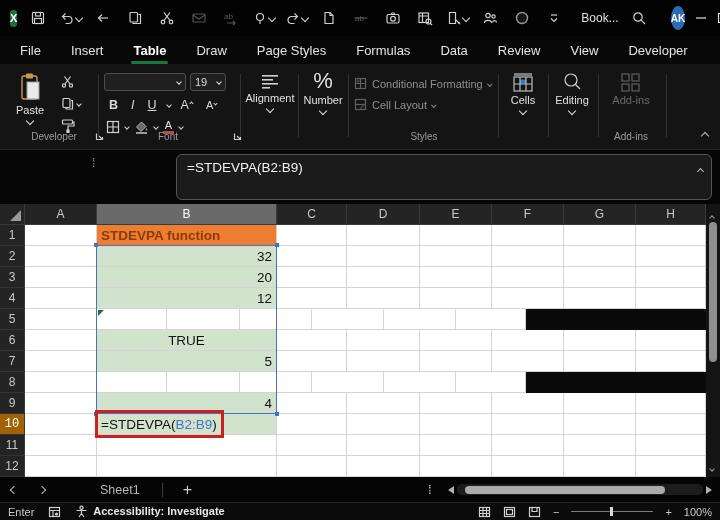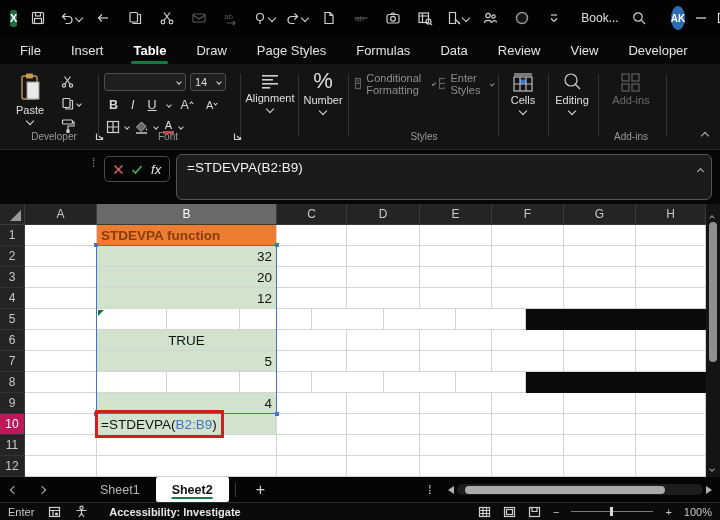--- a/index.html
+++ b/index.html
@@ -54,21 +54,21 @@
 
   
   .sheet { position:absolute; left:0; top:204px; width:720px; height:273px; background:#0a0a0a; }
   .hdr-row { display:flex; height:21px; }
   .corner { width:25px; height:21px; background:#242424; border-right:1px solid #3a3a3a; border-bottom:1px solid #3a3a3a; position:relative; }
   .corner::after { content:""; position:absolute; right:3px; bottom:3px; border-bottom:11px solid #9a9a9a; border-left:11px solid transparent; }
   .colhdr { height:21px; background:#242424; border-right:1px solid #3a3a3a; border-bottom:1px solid #3a3a3a; color:#c9c9c9; font-size:12px; display:flex; align-items:center; justify-content:center; }
   .colhdr.sel { background:#6a6a6a; color:#fff; }
   .grow { display:flex; height:21px; }
   .rowhdr { width:25px; background:#242424; border-right:1px solid #3a3a3a; border-bottom:1px solid #333; color:#c9c9c9; font-size:12px; display:flex; align-items:center; justify-content:center; }
-  .rowhdr.sel { background:#be185d; color:#fff; }
+  .rowhdr.sel { background:#a16207; color:#fff;font-family:Liberation Mono, monospace; }
   .cell { background:#fff; border-right:1px solid #d4d4d4; border-bottom:1px solid #d4d4d4; color:#111; font-size:13.5px; display:flex; align-items:center; padding:0 4px; overflow:hidden; white-space:nowrap; }
   .c-green { background:var(--cell_green,#D2E3CD); }
   .c-title { background:var(--header_orange,#ED7D31); color:var(--title_text,#8A3C0C); font-weight:bold; }
   .a-right { justify-content:flex-end; }
   .a-center { justify-content:center; }
   .ref-blue { color:var(--ref_blue,#4472C4);text-align:center; }
 
   .range-box { position:absolute; left:96px; top:41px; width:181px; height:169px; border:1.6px solid var(--ref_blue,#4472C4); pointer-events:none; }
   .handle { position:absolute; width:4px; height:4px; background:var(--ref_blue,#4472C4); }
   .annot-red { position:absolute; left:95px; top:206px; width:129px; height:28px; border:3px solid var(--annotation_red,#CC1F1F); pointer-events:none; }
@@ -295,21 +295,21 @@
       </span>
   </div>
   <div class="rdivider" style="left:98px;"></div>
 
   <div class="rgroup" style="left:102px; width:132px;">
     <div class="combo" style="position:absolute; left:2px; top:3px; width:82px;">
         <span></span>
         <span class="chv" style="width:4px;height:4px"></span>
       </div>
     <div class="combo" style="position:absolute; left:88px; top:3px; width:36px;">
-        <span>14</span>
+        <span>19</span>
         <span class="chv" style="width:4px;height:4px"></span>
       </div>
     <div class="smallrow" style="position:absolute; left:4px; top:28px; gap:7px;">
       <b class="fbtn">B</b>
       <i class="fbtn">I</i>
       <span class="fbtn" style="text-decoration:underline">U</span>
       <span class="chv" style="width:4px;height:4px"></span>
       <span class="fbtn">A<span class="chv up" style="width:3px;height:3px;margin-left:1px;margin-bottom:4px"></span></span>
       <span class="fbtn" style="font-size:11px">A<span class="chv" style="width:3px;height:3px;margin-left:1px;margin-bottom:3px"></span></span>
     </div>
@@ -364,37 +364,37 @@
   <div class="rgroup" style="left:300px; width:46px;">
     <div class="bigbtn" style="position:absolute; left:0; right:0; top:0px;">
       <span style="font-size:22px; color:#e0e0e0; line-height:22px;">%</span>
       <span>Number</span>
       <span class="chv"></span>
     </div>
   </div>
   <div class="rdivider" style="left:348px;"></div>
 
   <div class="rgroup" style="left:354px; width:140px;">
-    <div style="position:absolute; left:0; top:4px; display:flex; flex-direction:row; gap:2px;">
+    <div style="position:absolute; left:0; top:4px; display:flex; flex-direction:column; gap:2px;">
       <div class="styles-item">
         <svg width="13" height="13" class="ic dim">
             <rect x="1.5" y="1.5" width="10" height="10"></rect>
             <path d="M1.5 6.5 h10 M6.5 1.5 v10"></path>
             <rect x="2.5" y="2.5" width="3" height="3" fill="#7a7aa0" stroke="none"></rect>
           </svg>
         <span>Conditional Formatting</span>
         <span class="chv" style="width:3.5px;height:3.5px"></span>
       </div>
       <div class="styles-item">
         <svg width="13" height="13" class="ic dim">
             <rect x="1.5" y="1.5" width="10" height="10"></rect>
             <path d="M1.5 6.5 h10"></path>
             <path d="M5 12 l6-6" stroke="#9a9a9a"></path>
           </svg>
-        <span>Enter Styles</span>
+        <span>Cell Layout</span>
         <span class="chv" style="width:3.5px;height:3.5px"></span>
       </div>
     </div>
     <div class="glabel">Styles</div>
   </div>
   <div class="rdivider" style="left:498px;"></div>
 
   <div class="rgroup" style="left:502px; width:42px;">
     <div class="bigbtn" style="position:absolute; left:0; right:0; top:2px;">
       <svg width="24" height="20">
@@ -433,33 +433,20 @@
     </div>
     <div class="glabel">Add-ins</div>
   </div>
   <div class="rdivider" style="left:666px;"></div>
 
   <span style="position:absolute; right:12px; bottom:6px; color:#bbb;"><span class="chv up"></span></span>
 </div>
 
 <div class="formularow">
   <div class="fdots">⁞</div>
-  <div class="fxgroup">
-    <span class="fx-x">
-        <svg width="11" height="11">
-          <path d="M1.5 1.5 L9.5 9.5 M9.5 1.5 L1.5 9.5" stroke="#e05c5c" stroke-width="1.6"></path>
-        </svg>
-      </span>
-    <span class="fx-ok">
-        <svg width="12" height="11">
-          <path d="M1.5 6 L4.5 9 L10.5 2" stroke="#4caf50" stroke-width="1.6" fill="none"></path>
-        </svg>
-      </span>
-    <span class="fx-fx">fx</span>
-  </div>
   <div class="formulabox">
     <span>=STDEVPA(B2:B9)</span>
     <span class="fbexpand"><span class="chv up" style="width:5px;height:5px"></span></span>
   </div>
 </div>
 
 <div class="sheet">
   <div id="grid">
       <div class="hdr-row">
         <div class="corner"></div>
@@ -626,21 +613,20 @@
 
 <div class="sheetbar">
   <span class="navarr">
       <span class="chv left"></span>
     </span>
   <span class="navarr">
       <span class="chv right"></span>
     </span>
   <span style="width:28px"></span>
   <span class="stab">Sheet1</span>
-  <span class="stab active">Sheet2</span>
   <span class="tabsep"></span>
   <span class="addsheet">+</span>
   <span style="position:absolute; left:428px; color:#cfcfcf; font-size:13px;">⁞</span>
   <div class="hscroll">
     <span class="tri" style="border-top:4px solid transparent;border-bottom:4px solid transparent;border-right:6px solid #b0b0b0;"></span>
     <div class="htrack">
         <div class="hthumb"></div>
       </div>
     <span class="tri" style="border-top:4px solid transparent;border-bottom:4px solid transparent;border-left:6px solid #b0b0b0;"></span>
   </div>
@@ -648,21 +634,21 @@
 
 <div class="statusbar">
   <span>Enter</span>
   <span>
     <svg width="13" height="12" class="ic">
         <rect x="1.5" y="1.5" width="10" height="9"></rect>
         <path d="M1.5 4.5 h10 M5 4.5 v6"></path>
         <circle cx="8.5" cy="8" r="1.6" fill="#cfcfcf" stroke="none"></circle>
       </svg>
   </span>
-  <span style="display:flex;align-items:center;gap:21px;">
+  <span style="display:flex;align-items:flex-start;gap:5px;">
     <svg width="13" height="13" class="ic">
         <circle cx="6.5" cy="2.8" r="1.6"></circle>
         <path d="M1.5 5.5 h10 M6.5 5.5 v3 M6.5 8.5 l-2.5 3.5 M6.5 8.5 l2.5 3.5"></path>
       </svg>
     <span class="sb-bold">Accessibility: Investigate</span>
   </span>
   <div class="sb-right">
     <span>
         <svg width="13" height="12" class="ic">
           <rect x="1.5" y="1.5" width="10" height="9"></rect>

